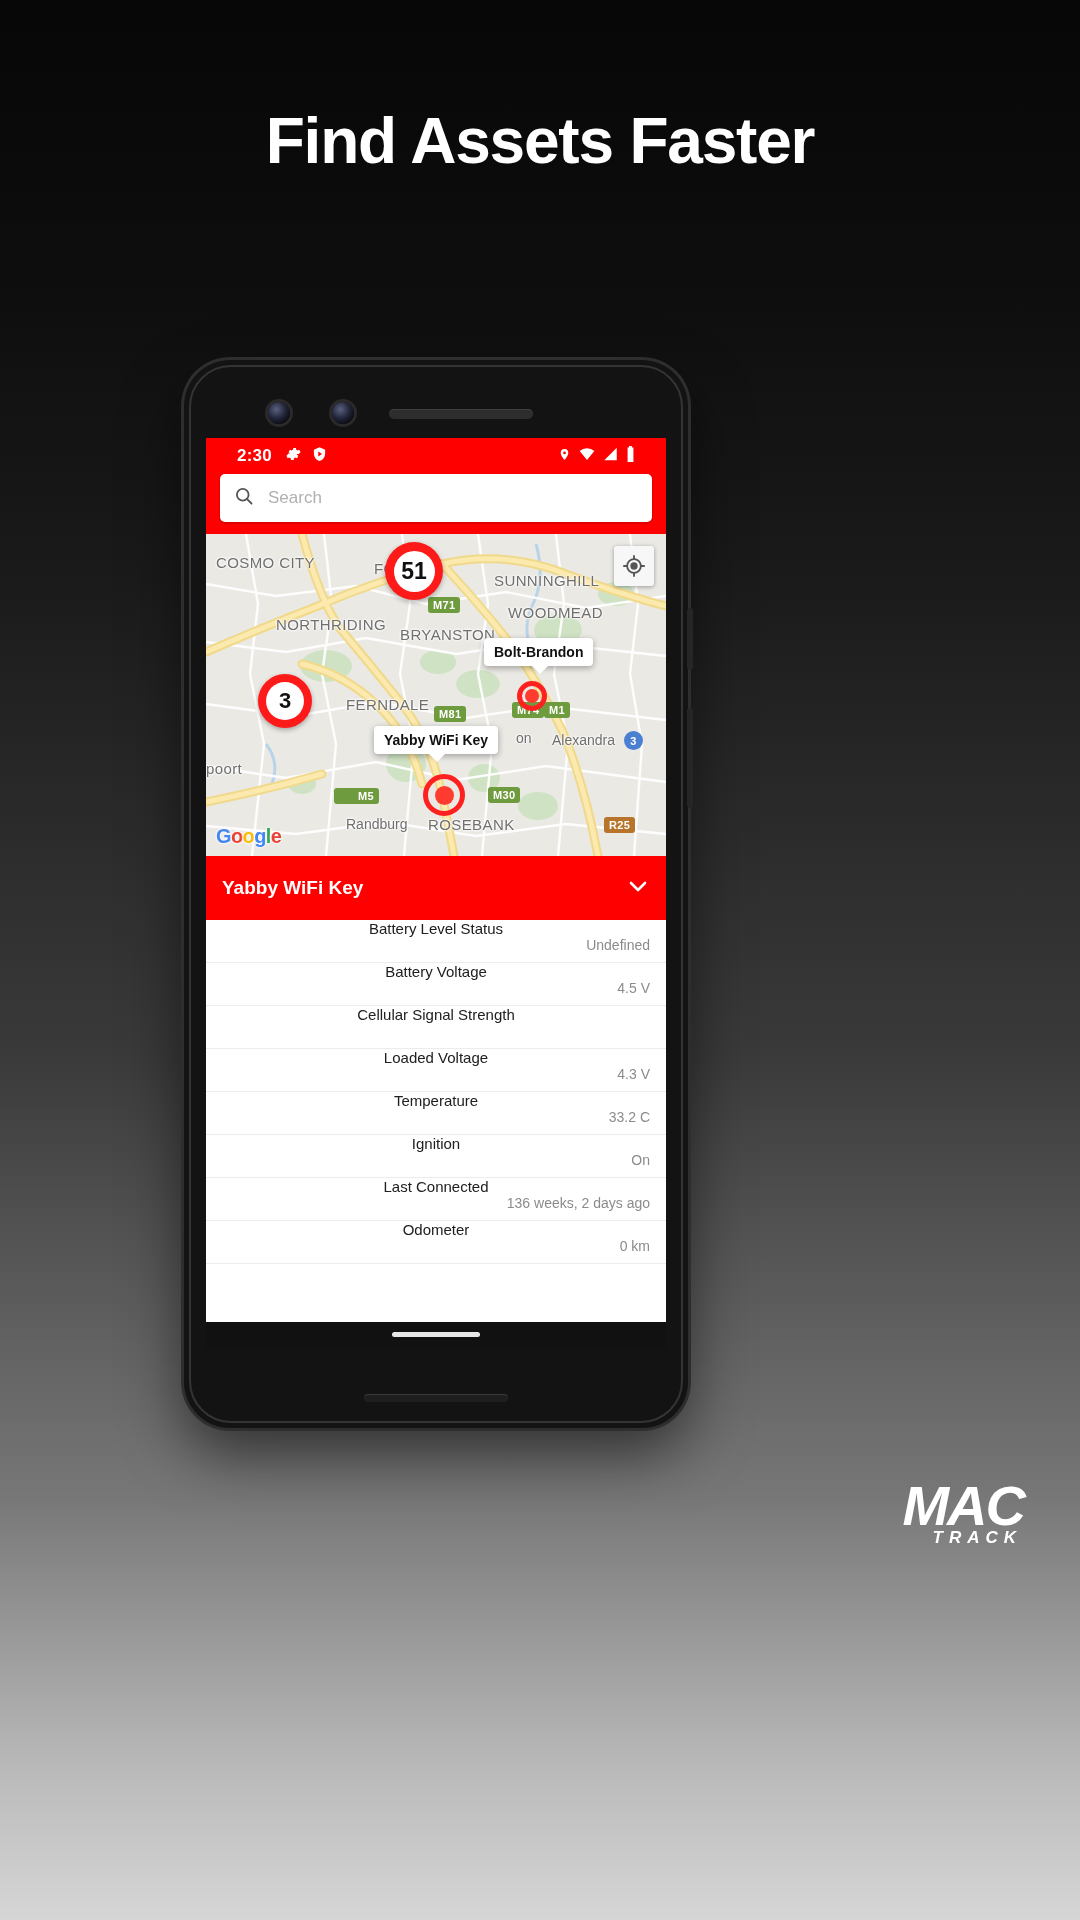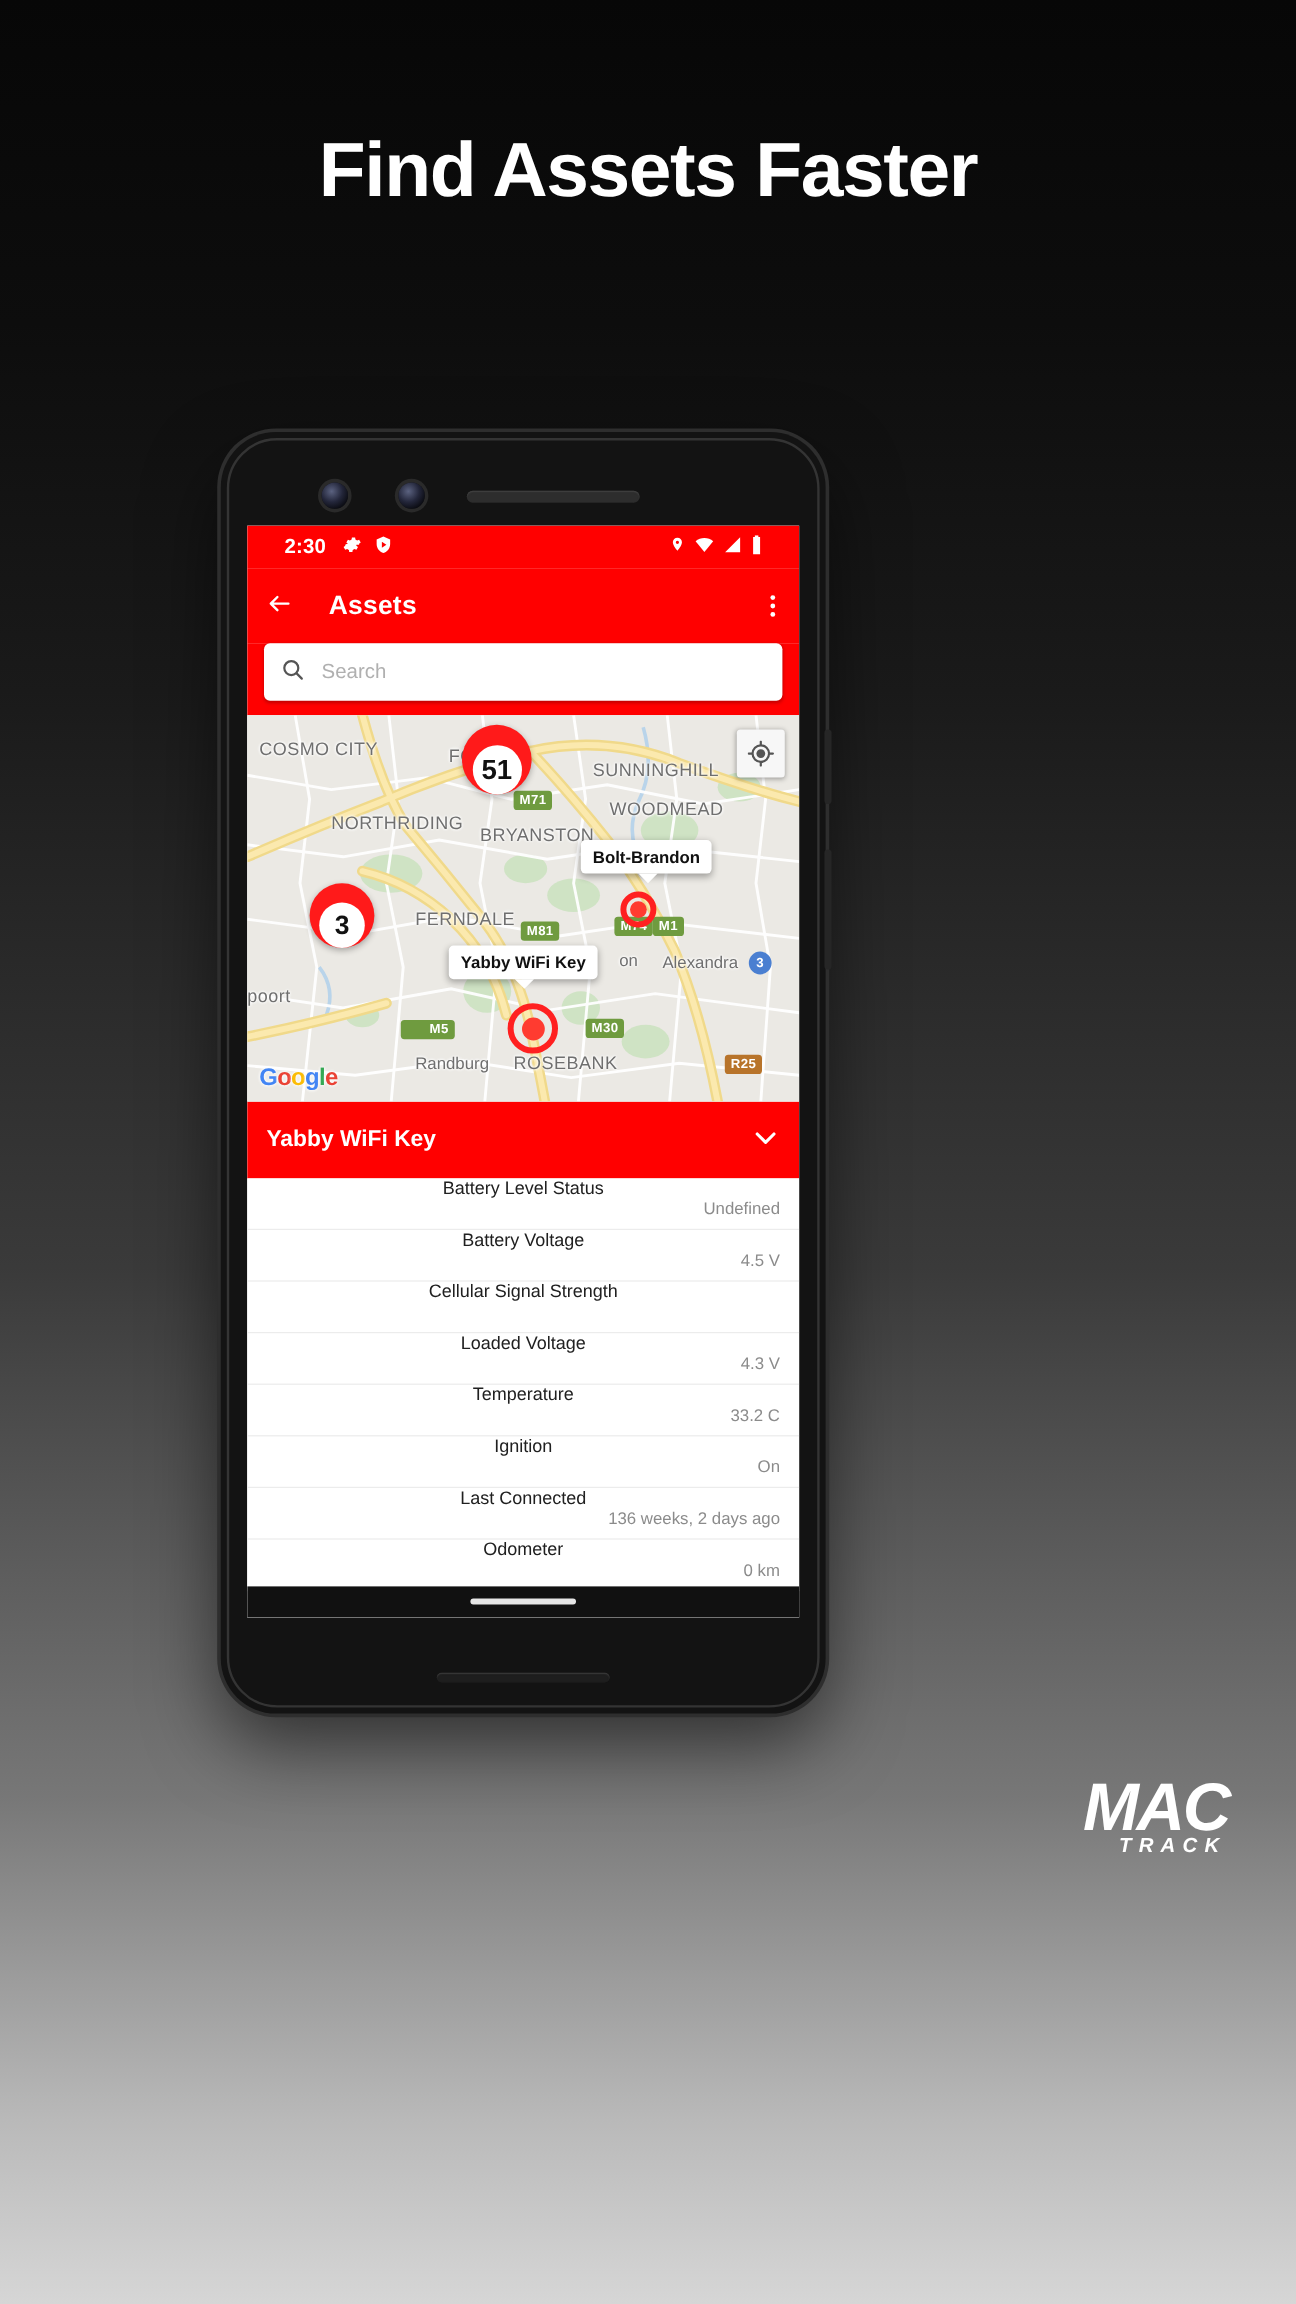--- a/index.html
+++ b/index.html
@@ -78,21 +78,21 @@
   .mlabel { position:absolute; color:#6f6f6f; font-size:14px; white-space:nowrap;
     text-shadow:0 0 3px #fff,0 0 3px #fff,0 0 2px #fff; }
   .mlabel.big { font-size:15px; letter-spacing:.4px; }
   .shield { position:absolute; background:#6f9b3f; color:#ffffff; font-size:11px;
     font-weight:bold; padding:2px 5px; border-radius:3px; letter-spacing:.3px; }
   .shield.red { background:#b8742a; }
   .shield.blue { background:#4a7fd1; border-radius:50%; width:19px; height:19px;
     display:flex; align-items:center; justify-content:center; padding:0; }
 
   .cluster { position:absolute; border-radius:50%; background:#FF1A1A;
-    display:flex; align-items:flex-end; justify-content:center;
+    display:flex; align-items:center; justify-content:center;
     box-shadow:0 2px 5px rgba(0,0,0,.3); }
   .cluster .inner { background:#fff; border-radius:50%; display:flex;
     align-items:center; justify-content:center; font-weight:bold; color:#111; }
 
   .pin { position:absolute; border-radius:50%; border:5px solid #FF2020;
     background:transparent; display:flex; align-items:center; justify-content:center; }
   .pin .dot { background:#FF3B30; border-radius:50%; }
 
   .tooltip { position:absolute; background:#fff; border-radius:4px;
     padding:6px 10px; font-size:14px; font-weight:bold; color:#111;
@@ -181,33 +181,20 @@
           </svg>
         </span>
         <span class="ico">
           <svg width="9" height="16" viewBox="0 0 12 22" fill="#fff">
             <path d="M4 0h4v2h2v20H2V2h2V0z"></path>
           </svg>
         </span>
       </div>
     </div>
 
-    <div class="appbar">
-      <span class="ico">
-        <svg width="26" height="22" viewBox="0 0 24 24" fill="none" stroke="#fff" stroke-width="2.2" stroke-linecap="round" stroke-linejoin="round">
-          <path d="M20 12H4M10 6l-6 6 6 6"></path>
-        </svg>
-      </span>
-      <span class="appbar-title">Assets</span>
-      <span class="appbar-menu">
-        <i></i>
-          <i></i>
-          <i></i>
-      </span>
-    </div>
 
     <div class="searchwrap">
       <div class="searchbox">
         <span class="ico">
           <svg width="20" height="20" viewBox="0 0 24 24" fill="none" stroke="#555" stroke-width="2.2" stroke-linecap="round">
             <circle cx="10.5" cy="10.5" r="7"></circle>
               <path d="M21 21l-5.2-5.2"></path>
           </svg>
         </span>
         <input type="text" placeholder="Search" style="">

